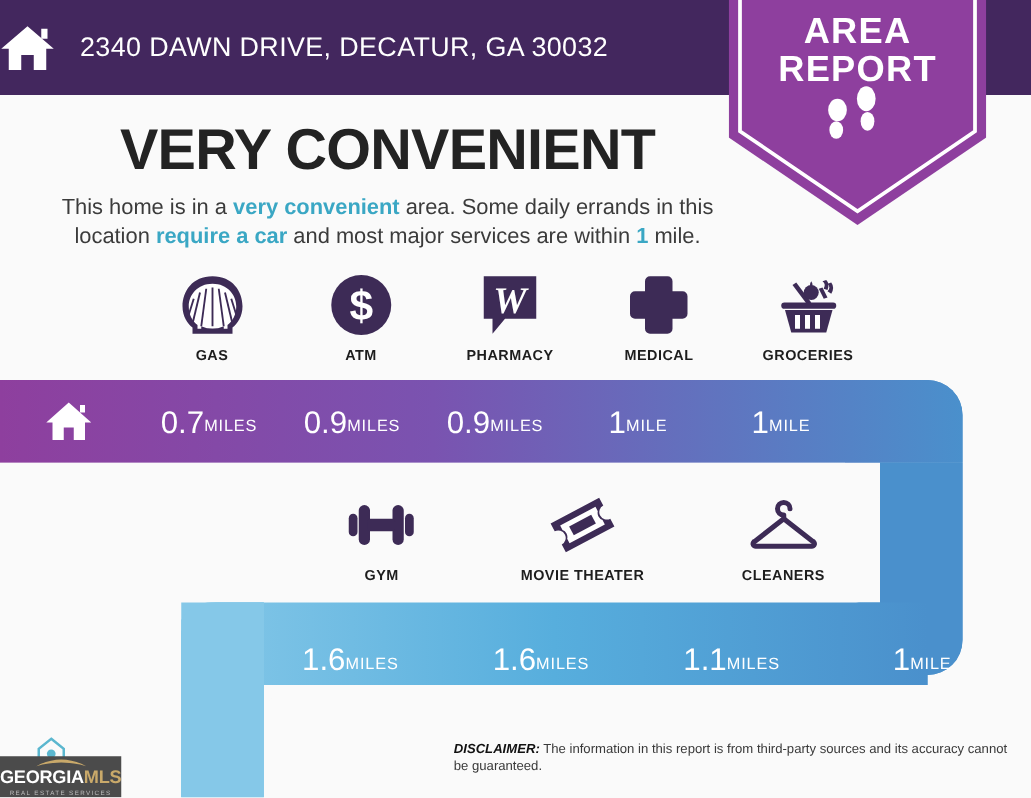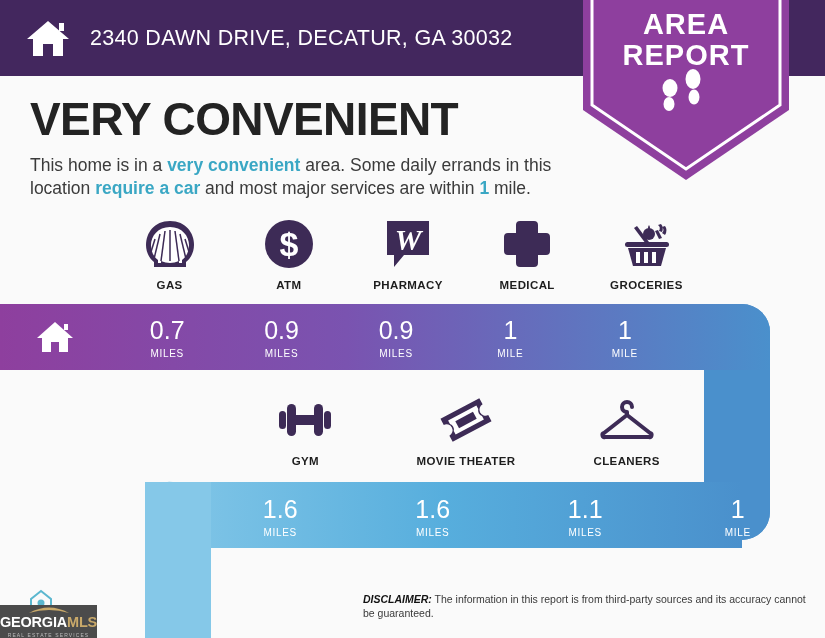--- a/index.html
+++ b/index.html
@@ -15,21 +15,20 @@
     background: #fafafa;
     overflow: hidden;
   }
 
   
   .header {
     position: absolute; top: 0; left: 0;
     width: 825px; height: 76px;
     background: #43275e;
     display: flex; align-items: center;
-    padding-left: 26px;
     z-index: 2;
   }
   .header-home { width: 44px; height: 40px; flex: 0 0 auto; }
   .header-addr {
     color: #ffffff;
     font-size: 21.5px;
     letter-spacing: 0.3px;
     margin-left: 20px;
     white-space: nowrap;
   }
@@ -40,20 +39,21 @@
     left: 583px; top: -18px;
     width: 206px; height: 198px;
     z-index: 5;
   }
   .banner svg { display:block; width: 206px; height: 198px; }
 
   
   .headline {
     position: absolute; left: 30px; top: 95px;
     z-index: 3;
+    text-align: center;
   }
   .headline h1 {
     font-size: 46px;
     font-weight: bold;
     color: #232323;
     letter-spacing: -0.6px;
     line-height: 1.05;
   }
   .subtext {
     margin-top: 11px;
@@ -88,29 +88,29 @@
     white-space: nowrap;
   }
 
   
   .snake { position: absolute; left: 0; top: 296px; width: 825px; height: 342px; z-index: 1; }
   .snake svg { display: block; }
 
   
   .dist-row { position: absolute; display: flex; z-index: 2; }
   #dist-row-1 { left: 110px; top: 306px; width: 572px; height: 64px; }
-  #dist-row-2 { left: 226px; top: 485px; width: 566px; height: 64px; gap: 44px; }
+  #dist-row-2 { left: 226px; top: 496px; width: 566px; height: 64px; gap: 44px; }
   .dist-cell {
     flex: 1 1 0;
-    display: flex; flex-direction: column;
+    display: flex; flex-direction: row;
     align-items: center; justify-content: center;
     color: #ffffff;
   }
   .dist-val { font-size: 25px; line-height: 1; font-weight: normal; }
-  .dist-unit { font-size: 10px; letter-spacing: 0.7px; margin-top: 5px; }
+  .dist-unit { font-size: 13px; letter-spacing: 0.7px; margin-top: 5px; }
 
   .snake-home {
     position: absolute;
     left: 36px; top: 320px;
     width: 38px; height: 34px;
     z-index: 3;
   }
 
   
   .lr-logo {

